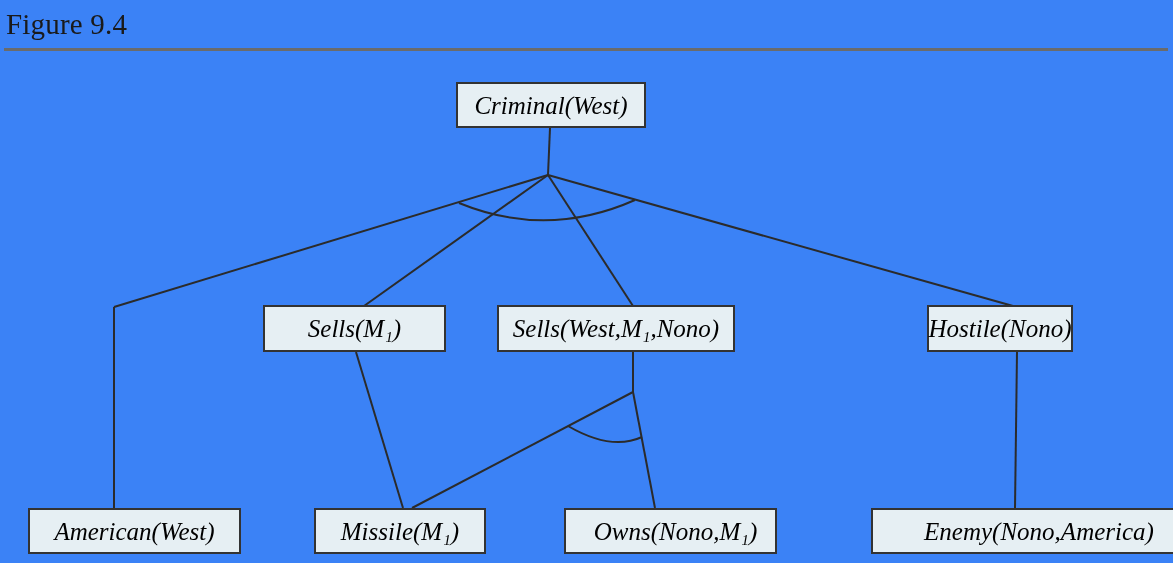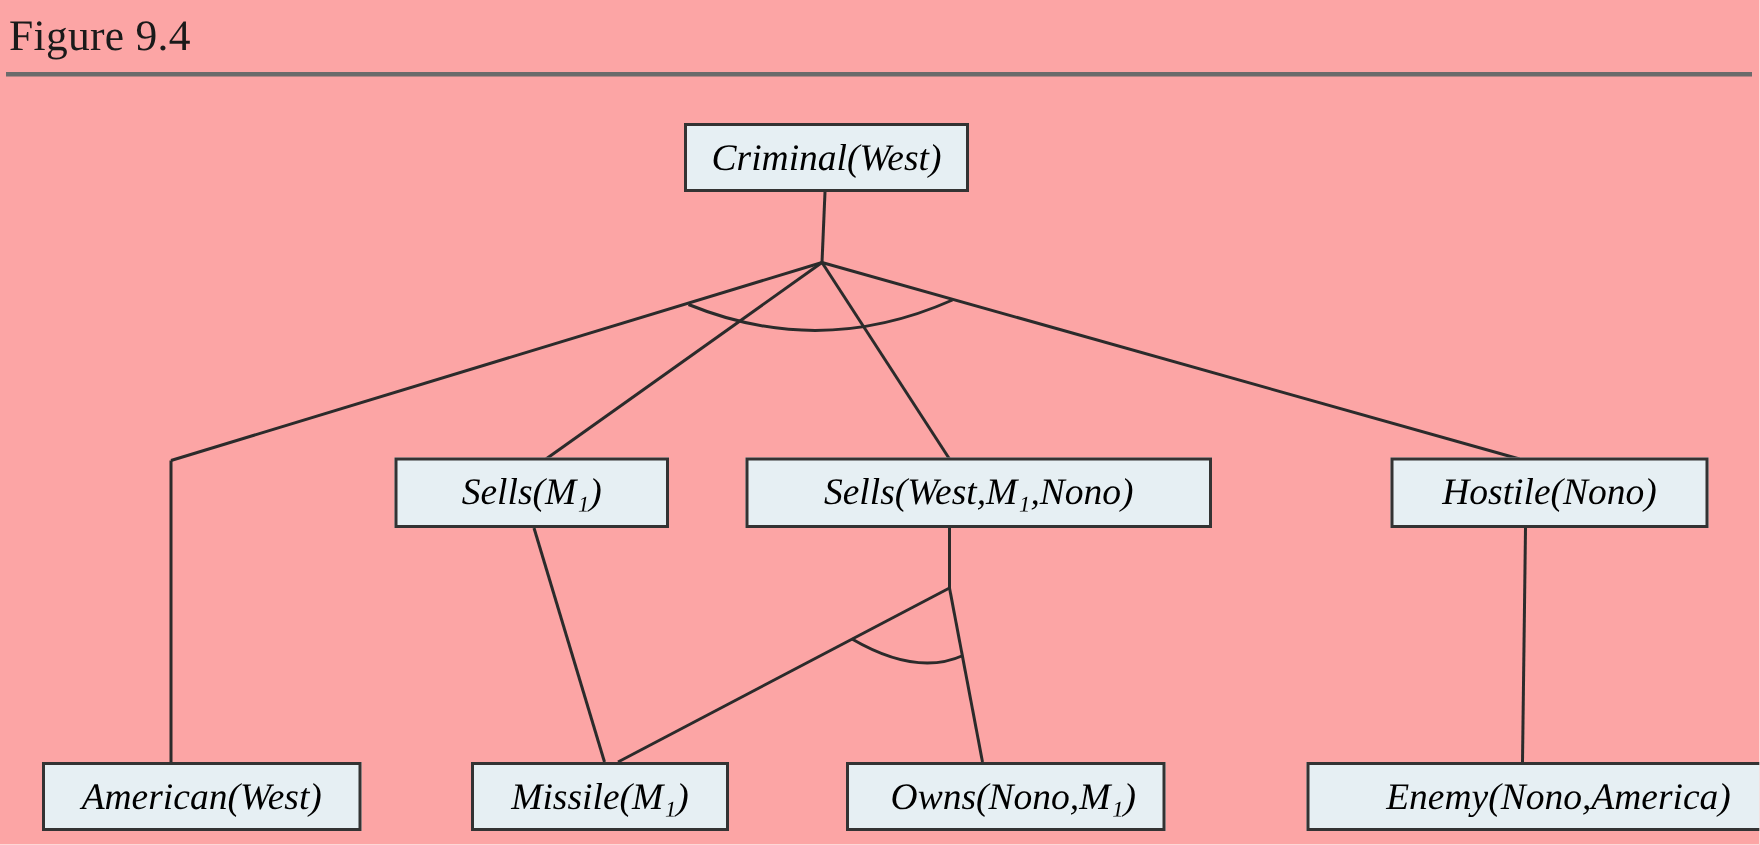--- a/index.html
+++ b/index.html
@@ -5,21 +5,21 @@
   html, body {
     margin: 0;
     padding: 0;
     background: #ffffff;
     font-family: "Liberation Serif", "DejaVu Serif", serif;
   }
   .page {
     position: relative;
     width: 1173px;
     height: 563px;
-    background: #fca5a5;
+    background: #3b82f6;
     overflow: hidden;
   }
   .fig-title {
     position: absolute;
     left: 6px;
     top: 8px;
     font-size: 29px;
     color: #1a1a1a;
     letter-spacing: 0.2px;
   }
@@ -51,22 +51,22 @@
     font-size: 25px;
     display: flex;
     align-items: center;
     justify-content: center;
     white-space: nowrap;
     line-height: 1;
   }
   
   .n-criminal { left: 456px; top:  82px; width: 190px; height: 46px; font-style: italic; }
   .n-weapon   { left: 263px; top: 305px; width: 183px; height: 47px; }
-  .n-sells    { left: 497px; top: 305px; width: 311px; height: 47px; }
-  .n-hostile  { left: 927px; top: 305px; width: 212px; height: 47px; }
+  .n-sells    { left: 497px; top: 305px; width: 238px; height: 47px; }
+  .n-hostile  { left: 927px; top: 305px; width: 146px; height: 47px; }
   .n-american { left:  11px; top: 508px; width: 213px; height: 46px; margin-left: 17px; }
   .n-missile  { left: 314px; top: 508px; width: 172px; height: 46px; }
   .n-owns     { left: 564px; top: 508px; width: 213px; height: 46px; padding-left: 10px; }
   .n-enemy    { left: 871px; top: 508px; width: 336px; height: 46px; }
 </style>
 </head>
 <body>
 
 <div class="page">
 

